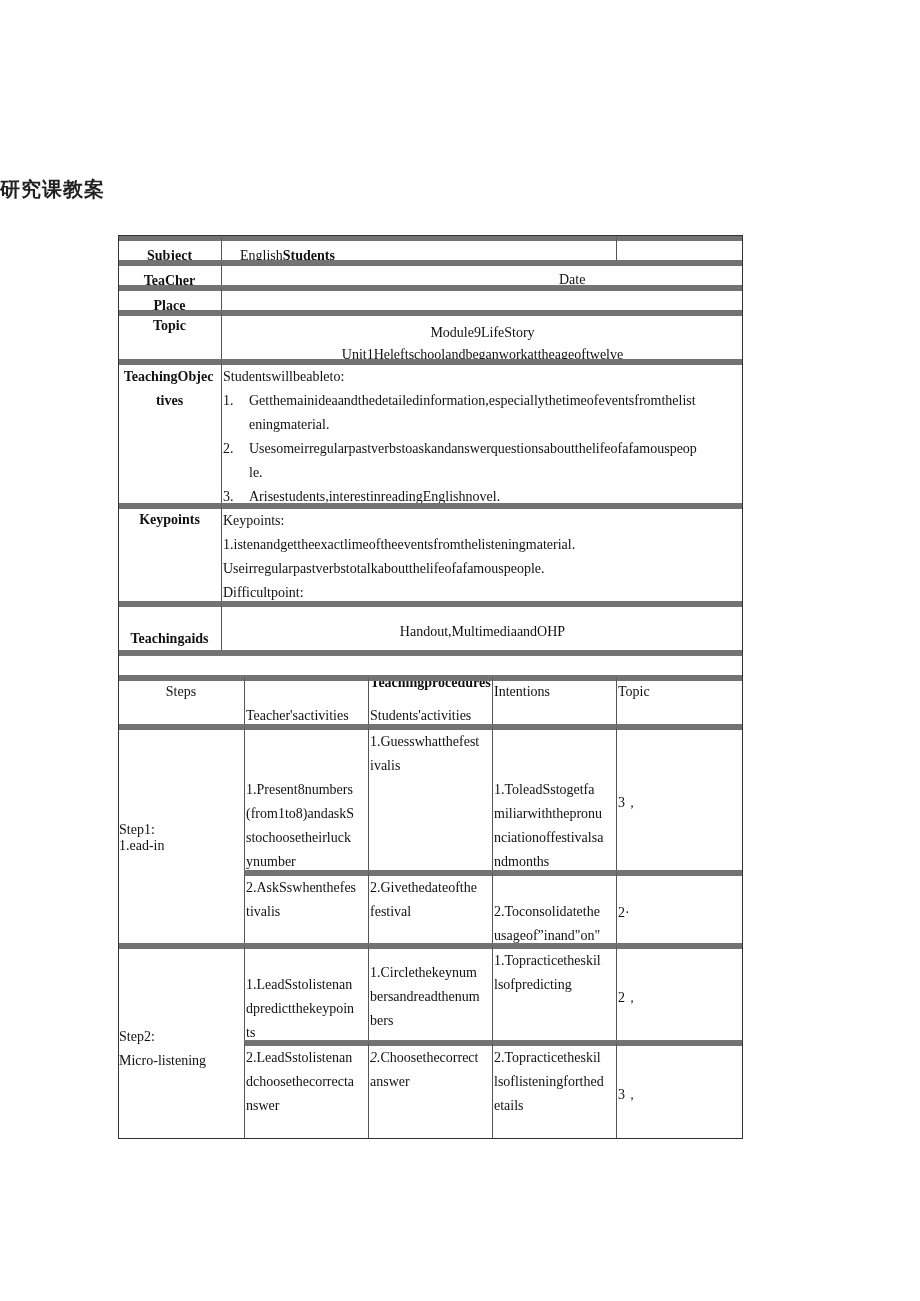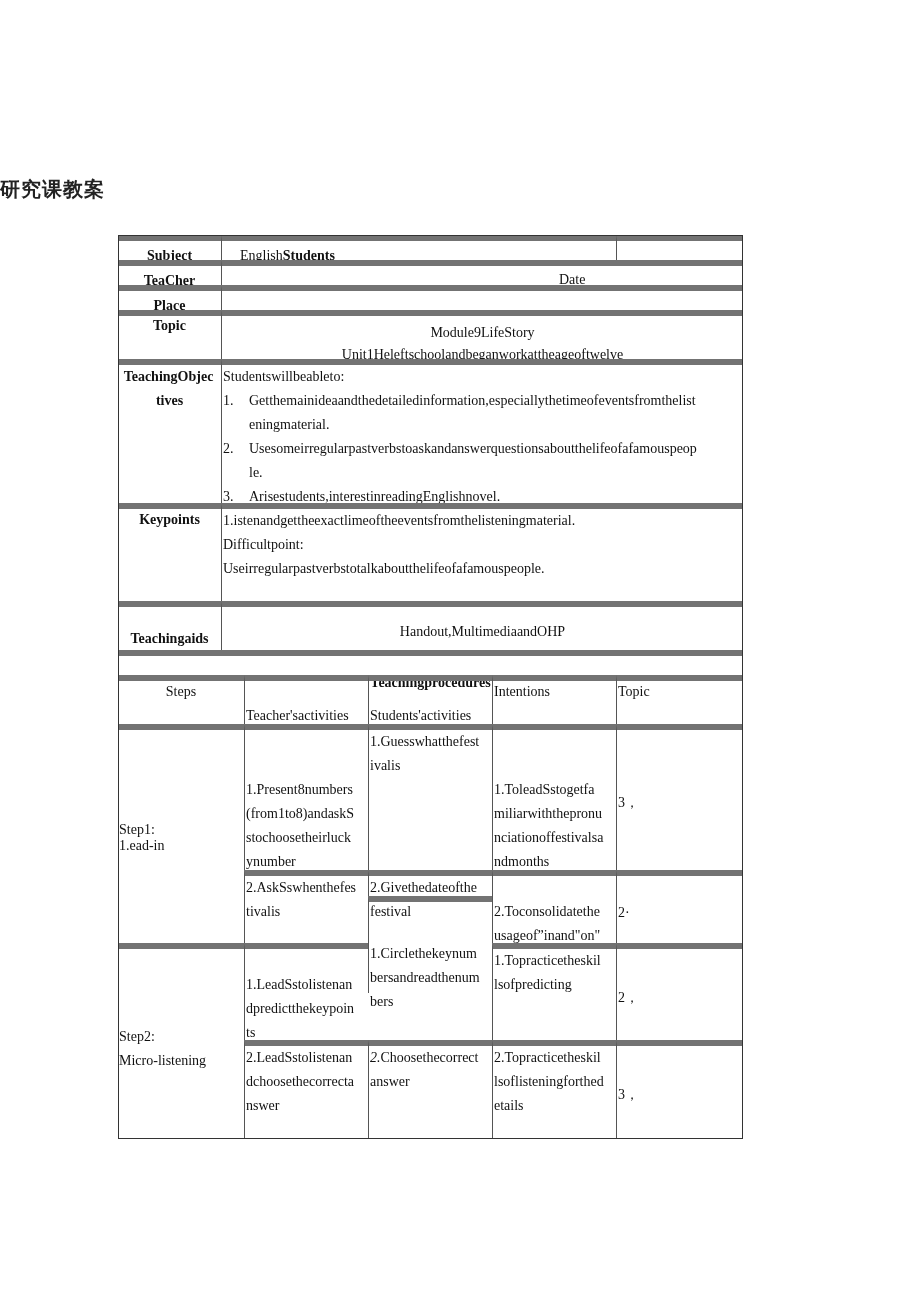--- a/index.html
+++ b/index.html
@@ -76,23 +76,24 @@
   </div>
   <div class="lst">
     <span class="n">3.</span><span>Arisestudents,interestinreadingEnglishnovel.</span>
   </div>
 </div>
 
 <div class="cell noL b c" style="left:118px; top:503px; width:103px; height:98px; line-height:22px;">
   <span>Keypoints</span>
 </div>
 <div class="cell pad" style="left:221px; top:503px; width:522px; height:98px; line-height:24px; white-space:nowrap;">
+  <div>Keypoints:</div>
   <div>1.istenandgettheexactlimeoftheeventsfromthelisteningmaterial.</div>
+  <div>Useirregularpastverbstotalkaboutthelifeofafamouspeople.</div>
   <div>Difficultpoint:</div>
-  <div>Useirregularpastverbstotalkaboutthelifeofafamouspeople.</div>
 </div>
 
 <div class="cell noL b c" style="left:118px; top:601px; width:103px; height:49px; padding-top:20px; line-height:24px;">
   <span>Teachingaids</span>
 </div>
 <div class="cell c" style="left:221px; top:601px; width:522px; height:49px; padding-top:14px; line-height:22px;">
   <span>Handout,MultimediaandOHP</span>
 </div>
 
 <div class="cell noL b c" style="left:118px; top:650px; width:625px; height:25px; padding-top:16px; line-height:22px;">
@@ -159,21 +160,21 @@
 <div class="cell noL pad" style="left:118px; top:943px; width:126px; height:196px; padding-top:76px; line-height:24px;">
   <div>Step2:</div>
   <div>Micro-listening</div>
 </div>
 
 <div class="cell pad" style="left:244px; top:943px; width:124px; height:97px; padding-top:24px; white-space:nowrap;">
   <div>1.LeadSstolistenan</div>
   <div>dpredictthekeypoin</div>
   <div>ts</div>
 </div>
-<div class="cell pad" style="left:368px; top:896px; width:124px; height:97px; padding-top:40px; white-space:nowrap;">
+<div class="cell pad" style="left:368px; top:943px; width:124px; height:97px; padding-top:12px; white-space:nowrap;">
   <div>1.Circlethekeynum</div>
   <div>bersandreadthenum</div>
   <div>bers</div>
 </div>
 <div class="cell pad" style="left:492px; top:943px; width:124px; height:97px; white-space:nowrap;">
   <div>1.Topracticetheskil</div>
   <div>lsofpredicting</div>
 </div>
 <div class="cell pad" style="left:616px; top:943px; width:127px; height:97px; padding-top:38px; line-height:22px;">
   <span>2，</span>

